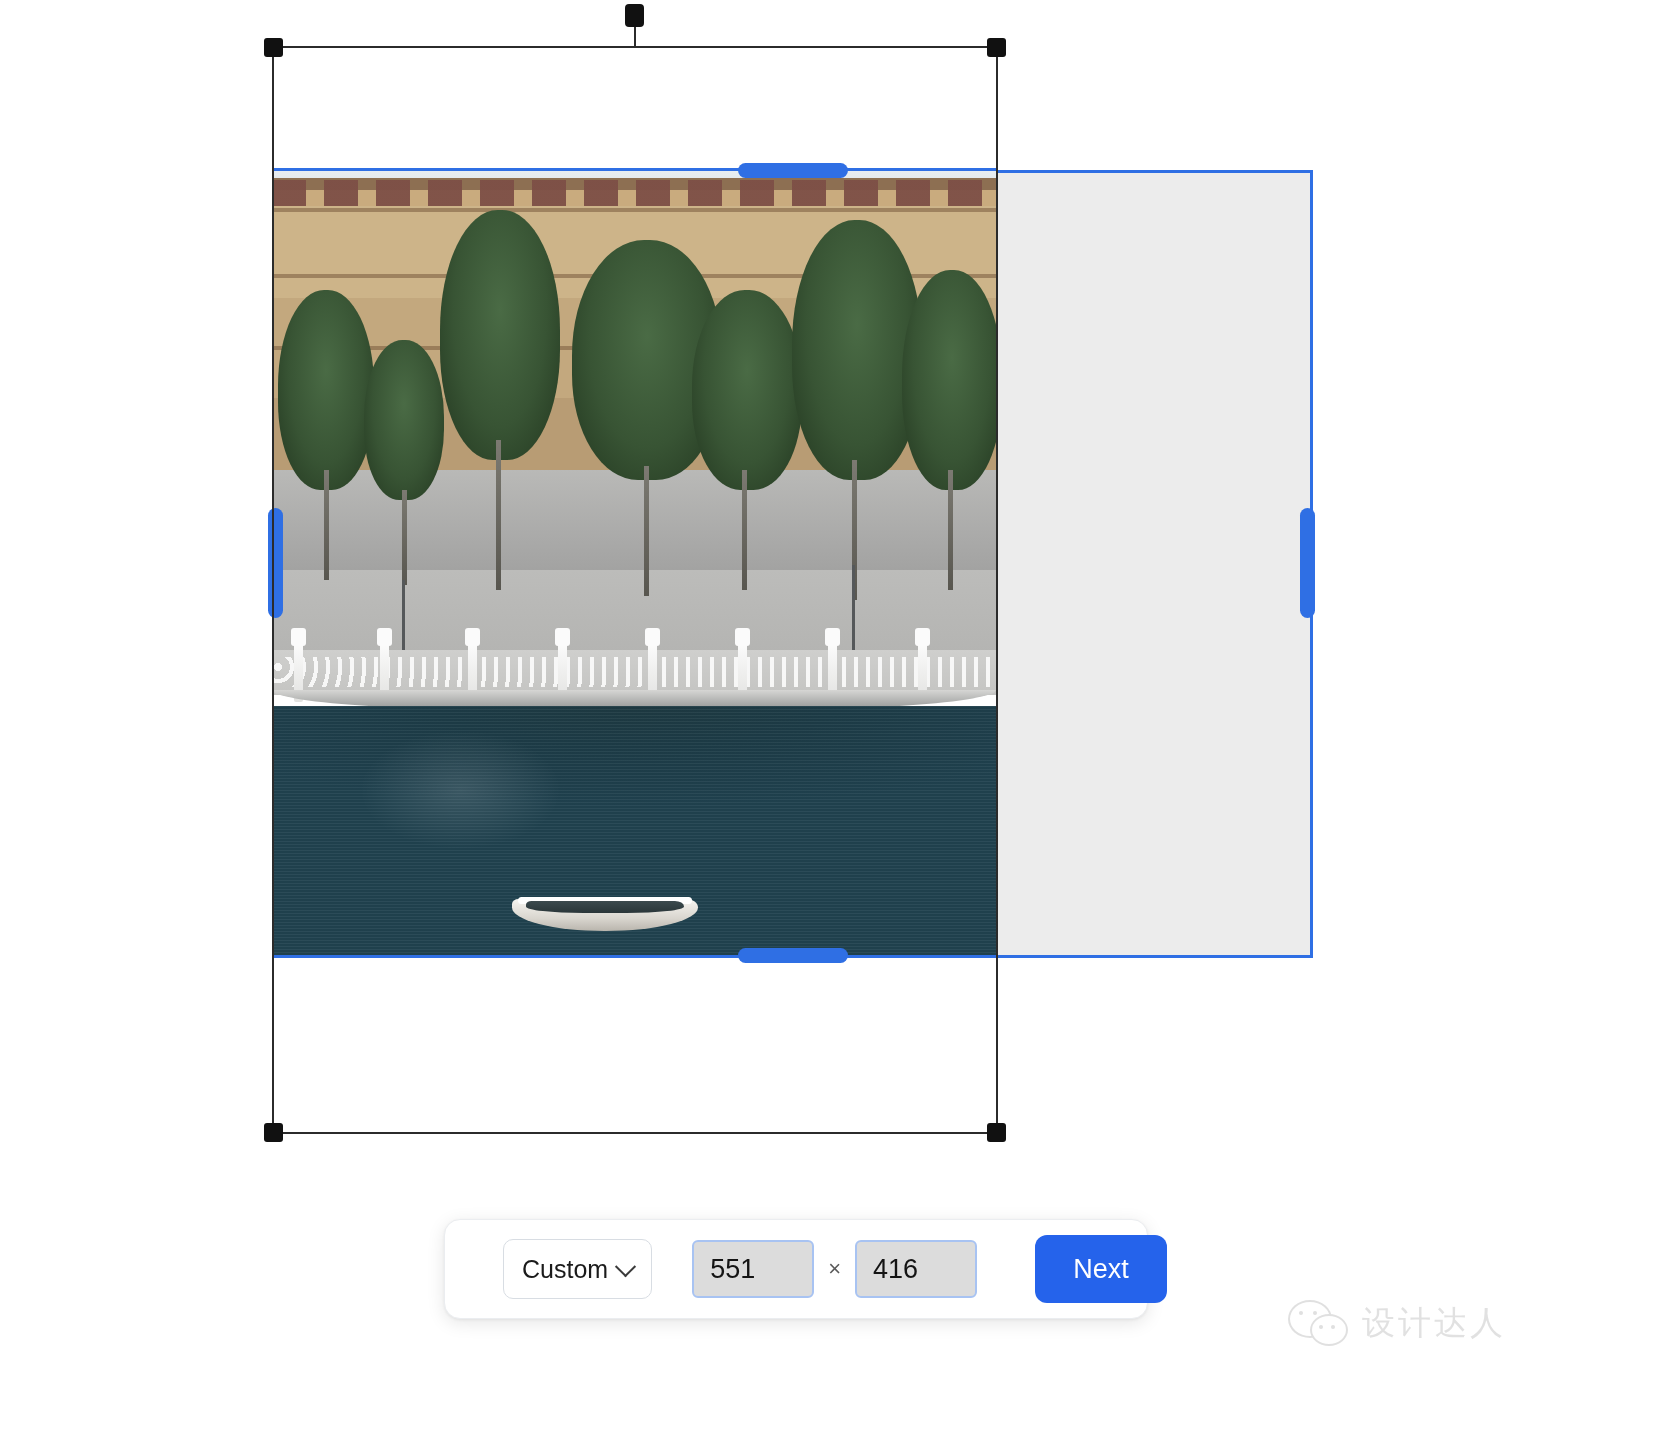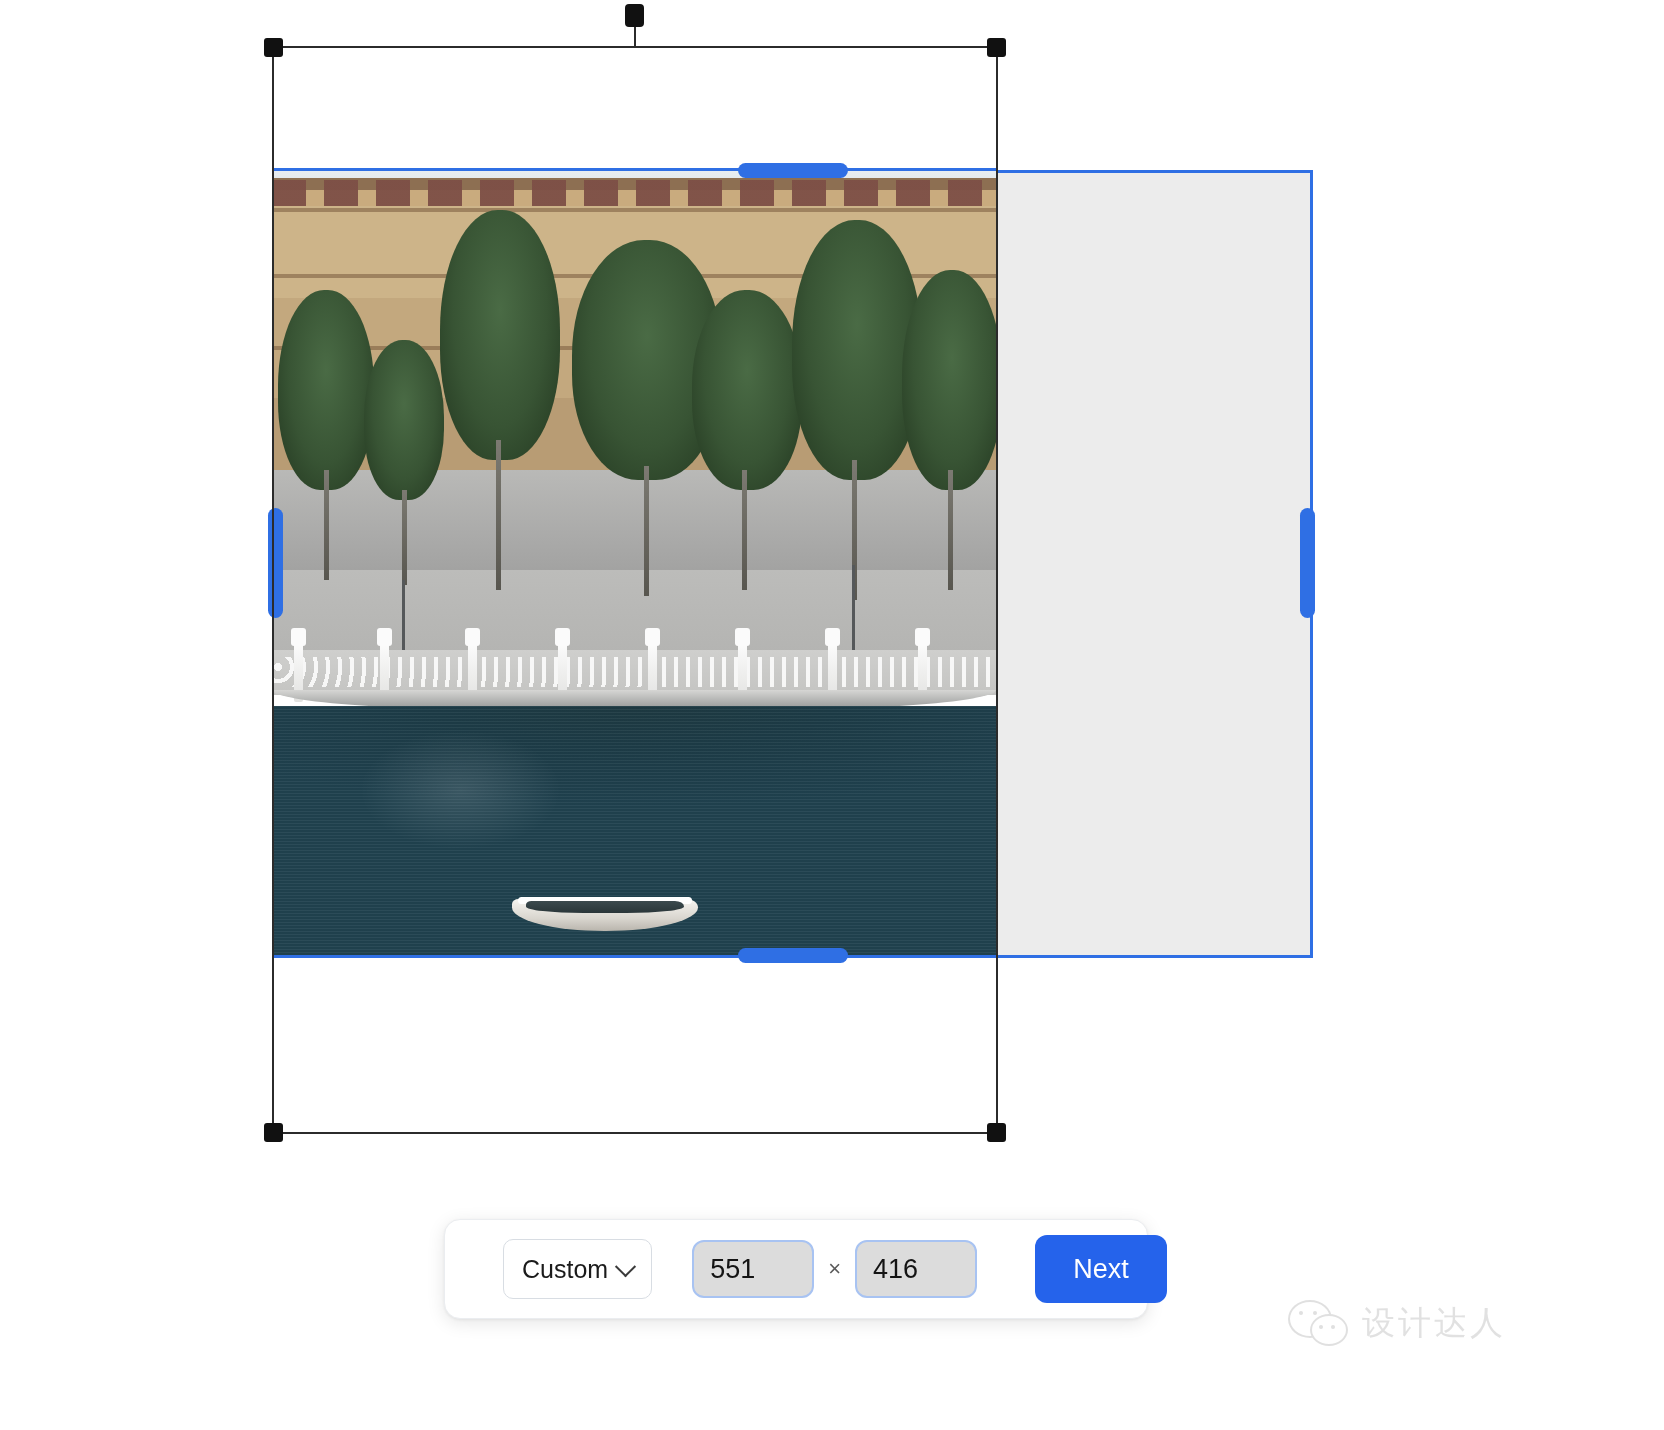--- a/index.html
+++ b/index.html
@@ -162,21 +162,21 @@
     display:flex;align-items:center;gap:10px;
     height:58px;padding:0 18px;
     border:1px solid #d8dde3;border-radius:10px;background:#fff;
     font-size:25px;color:#1b1b1b;cursor:pointer;white-space:nowrap;margin-left:36px;
   }
   .chev{display:inline-block;width:13px;height:13px;
     border-right:2.4px solid #3a3a3a;border-bottom:2.4px solid #3a3a3a;
     transform:rotate(45deg) translate(-2px,-2px);}
   .divider{width:1px;height:46px;background:#d9dde2;margin:0 20px;}
   .dim-input{
-    width:122px;height:58px;border:2px solid #a8c3f2;border-radius:12px;
+    width:122px;height:58px;border:2px solid #a8c3f2;border-radius:6px;
     background:#dcdcdc;color:#141414;font-size:27px;
     font-family:"Liberation Sans","DejaVu Sans",sans-serif;
     padding:0 16px;box-sizing:border-box;outline:none;
   }
   .times{font-size:22px;color:#5a5a5a;margin:0 14px;}
   #next-button{
     height:68px;min-width:132px;border:none;border-radius:12px;
     background:#2563eb;color:#fff;font-size:27px;
     font-family:"Liberation Sans","DejaVu Sans",sans-serif;
     cursor:pointer;padding:0 22px;margin-left:18px;

